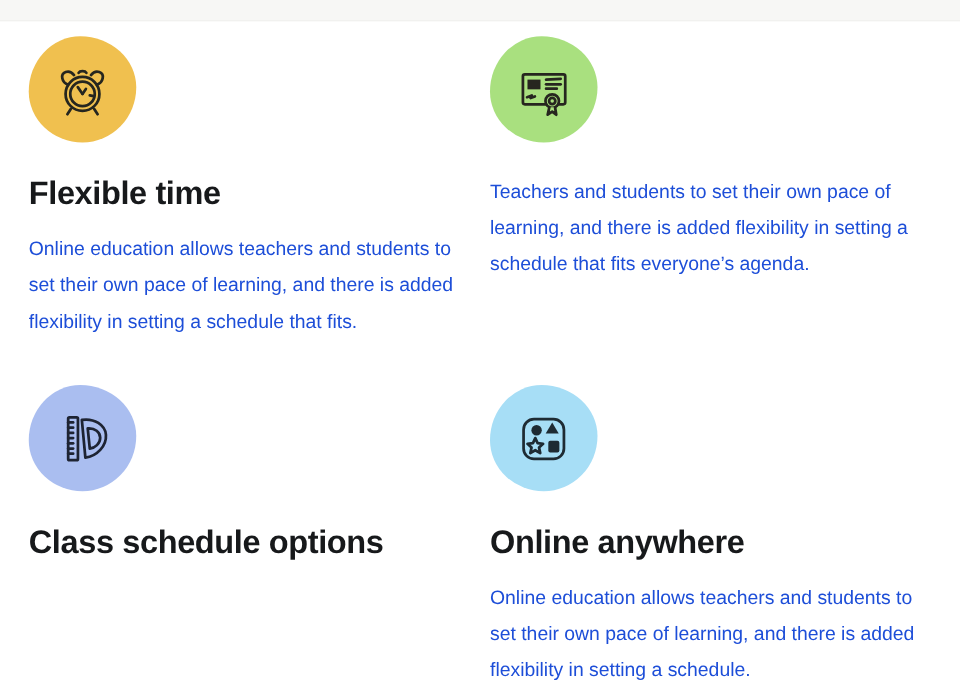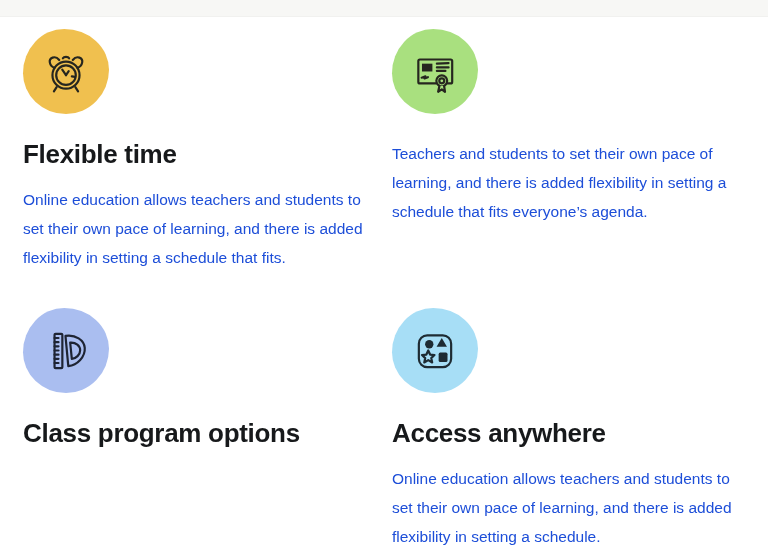--- a/index.html
+++ b/index.html
@@ -106,31 +106,31 @@
           <path d="M13 15.5 L16.8 15.5"></path>
           <path d="M13 19.5 L16.8 19.5"></path>
           <path d="M13 23.5 L16.8 23.5"></path>
           <path d="M13 27.5 L16.8 27.5"></path>
           <path d="M13 31.5 L16.8 31.5"></path>
           <path d="M13 35.5 L16.8 35.5"></path>
           <path d="M23.5 9.5 C33 8 41.5 13.5 42 21 C42.6 29.5 35 37.5 26.2 38.5 L23.5 9.5 Z"></path>
           <path d="M28 16 C33.5 15.5 37.6 19 37.6 23.2 C37.6 27.6 33.6 31.2 29.6 31.6 L28 16 Z"></path>
         </svg>
       </div>
-      <h3 class="feature-title">Class program options</h3>
+      <h3 class="feature-title">Class schedule options</h3>
     </div>
 
     <div class="feature-card">
       <div class="icon-blob blob-blue">
         <svg width="50" height="50" viewBox="0 0 48 48" fill="none" stroke="#1e2b33" stroke-width="2.1" stroke-linecap="round" stroke-linejoin="round">
           <rect x="8.5" y="9" width="31" height="30.5" rx="8"></rect>
           <circle cx="18.5" cy="17.5" r="4" fill="#1e2b33" stroke="none"></circle>
           <path d="M30.5 11.5 L35.5 20 L25.5 20 Z" fill="#1e2b33" stroke="none"></path>
           <path d="M17.5 23.5 L19.3 27.4 L23.5 27.9 L20.4 30.8 L21.3 35 L17.5 32.8 L13.7 35 L14.6 30.8 L11.5 27.9 L15.7 27.4 Z"></path>
           <rect x="27.5" y="25.5" width="8.5" height="9" rx="1.5" fill="#1e2b33" stroke="none"></rect>
         </svg>
       </div>
-      <h3 class="feature-title">Access anywhere</h3>
+      <h3 class="feature-title">Online anywhere</h3>
       <p class="feature-desc">Online education allows teachers and students to set their own pace of learning, and there is added flexibility in setting a schedule.</p>
     </div>
 
   </div>
 </div>
 
 </body></html>

